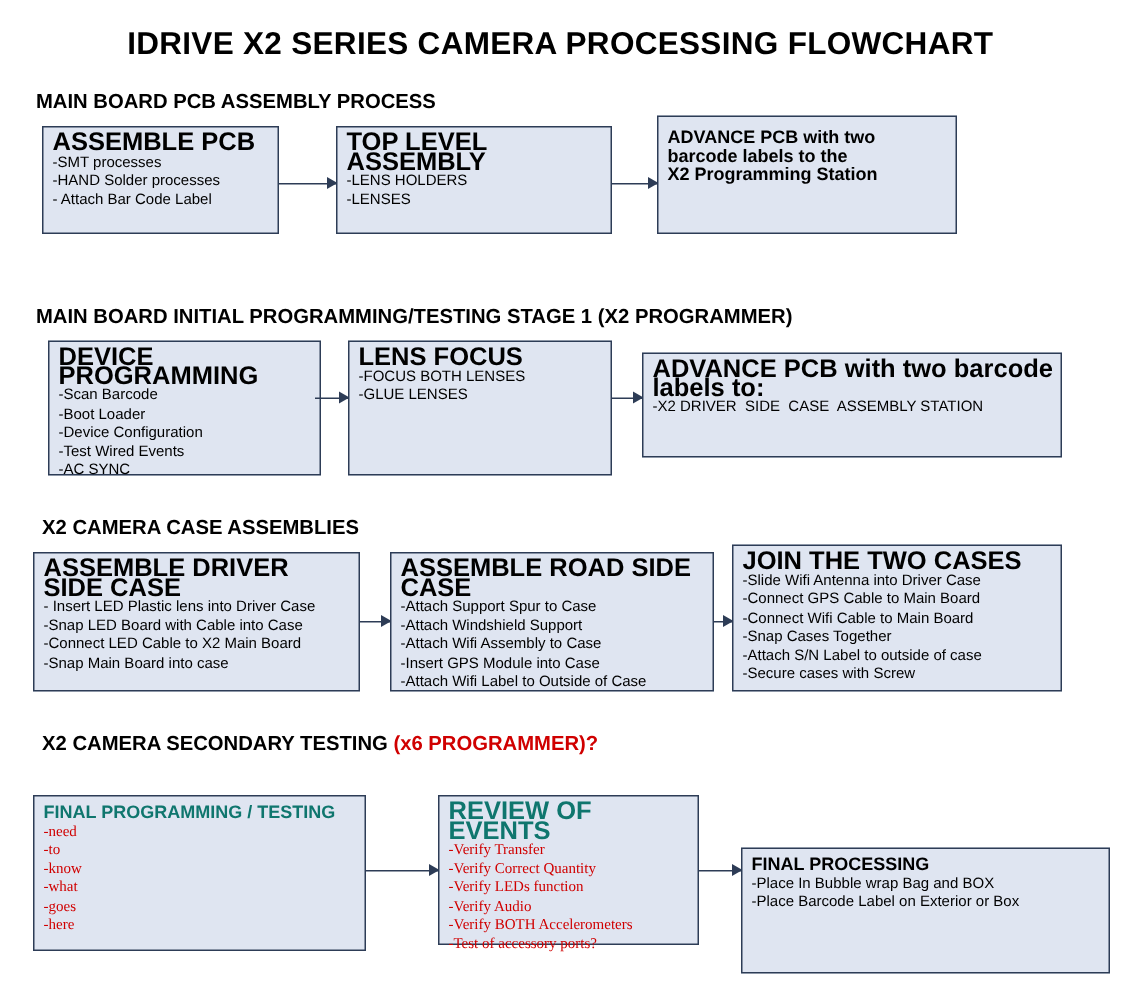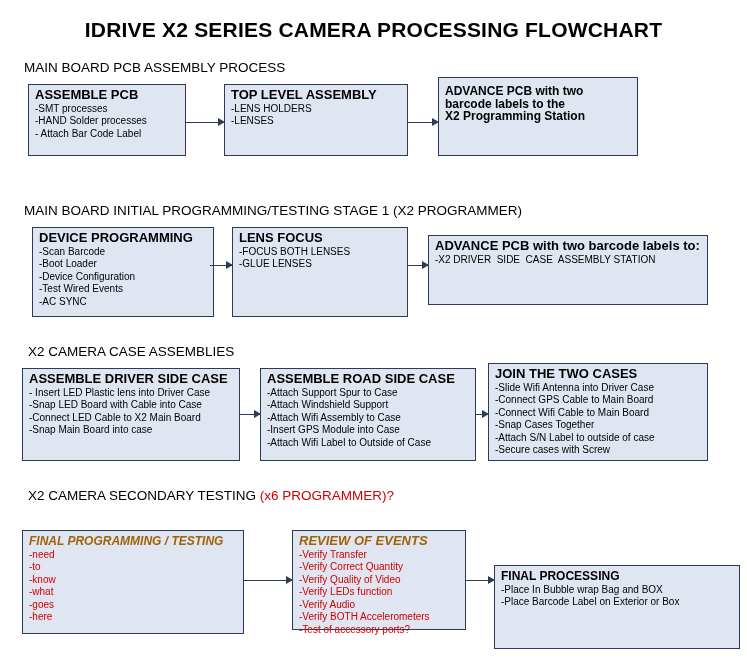--- a/index.html
+++ b/index.html
@@ -18,45 +18,45 @@
     left:0;right:0;top:18px;
     text-align:center;
     font-size:21px;
     font-weight:bold;
     letter-spacing:0.2px;
   }
 
   .section-head{
     position:absolute;
     font-size:13.5px;
-    font-weight:normal;
+    font-weight:bold;
   }
   .section-head .red{color:#d00000;}
 
   .box{
     position:absolute;
     background:#dfe5f1;
     border:1px solid #2d3c56;
     box-sizing:border-box;
     padding:4px 5px 3px 6px;
     font-size:10px;
     line-height:12.5px;
   }
   .box .bt{
     font-weight:bold;
-    font-size:13px;
+    font-size:17px;
     display:block;
     margin-bottom:1px;
     white-space:pre-line;
   }
   .box .bt.big{font-size:12px;}
   .box ul{margin:0;padding:0;list-style:none;}
   .box li{white-space:pre;}
-  .box.red .bt{color:#a16207;font-style:italic;}
-  .box.red li{color:#d00000;}
+  .box.red .bt{color:#0f766e;}
+  .box.red li{color:#d00000;font-family:Liberation Serif, serif;}
 
   .arrow{position:absolute;height:0;}
   .arrow .shaft{
     position:absolute;
     top:0;left:0;height:0;
     border-top:1.5px solid #2d3c56;
   }
   .arrow .head{
     position:absolute;
     top:-4px;right:-1px;
@@ -210,21 +210,20 @@
   <div class="arrow" style="left:244px;top:580px;width:48px;">
     <div class="shaft" style="width:48px;"></div>
       <div class="head"></div>
   </div>
 
   <div class="box red" style="left:292px;top:530px;width:174px;height:100px;">
     <span class="bt">REVIEW OF EVENTS</span>
     <ul>
       <li>-Verify Transfer</li>
       <li>-Verify Correct Quantity</li>
-      <li>-Verify Quality of Video</li>
       <li>-Verify LEDs function</li>
       <li>-Verify Audio</li>
       <li>-Verify BOTH Accelerometers</li>
       <li>-Test of accessory ports?</li>
     </ul>
   </div>
 
   <div class="arrow" style="left:466px;top:580px;width:28px;">
     <div class="shaft" style="width:28px;"></div>
       <div class="head"></div>

